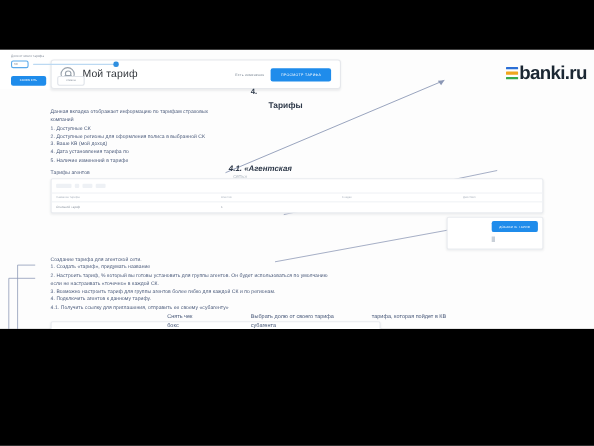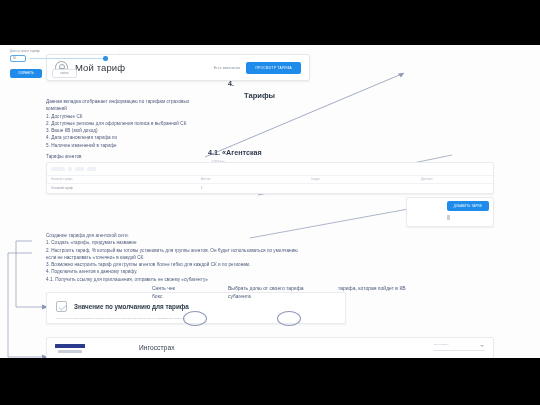--- a/index.html
+++ b/index.html
@@ -5,21 +5,21 @@
   html,body{margin:0;padding:0;background:#000;}
   body{
     width:540px;height:405px;overflow:hidden;position:relative;
     font-family:"Liberation Sans","DejaVu Sans",sans-serif;
   }
   .letterbox{position:absolute;left:0;width:540px;background:#000;z-index:40;}
   .letterbox.top{top:0;height:45px;}
   .letterbox.bottom{bottom:0;height:47px;}
 
   .slide{
-    position:absolute;left:0;top:45px;width:540px;height:313px;
+    position:absolute;left:0;top:45px;width:540px;height:254px;
     background:#fdfdfd;overflow:hidden;
   }
 
   
   .topcard{
     position:absolute;left:46px;top:9px;width:264px;height:27px;
     background:#fff;border:1px solid #e6e8ec;border-radius:3px;
     box-shadow:0 1px 2px rgba(40,50,70,.08);
     display:flex;align-items:center;padding:0 8px;box-sizing:border-box;
   }
@@ -154,24 +154,32 @@
 
   <div class="topcard">
     <span class="avatar-ic"></span>
     <span class="topcard-title">Мой тариф</span>
     <span class="topcard-right">
       <span class="hint-changes">Есть изменения</span>
       <span class="btn-blue-sm">ПРОСМОТР ТАРИФА</span>
     </span>
   </div>
 
+  <div class="logo">
+    <span class="logo-mark">
+        <i></i>
+        <i></i>
+        <i></i>
+      </span>
+    <span class="logo-text">banki.ru</span>
+  </div>
 
   <div class="h-num" style="left:228px;top:35px;">4.</div>
   <div class="h-big" style="left:244px;top:46px;">Тарифы</div>
-  <div class="h-sub" style="left:208px;top:103px;">4.1. «Агентская</div>
+  <div class="h-sub" style="left:208px;top:103px;font-style:italic;">4.1. «Агентская</div>
   <div class="h-sub-dim" style="left:212px;top:113px;">сеть»</div>
 
   <div class="txt-block" style="left:46px;top:53px;">
     <div>Данная вкладка отображает информацию по тарифам страховых</div>
     <div>компаний</div>
     <div>1. Доступные СК</div>
     <div>2. Доступные регионы для оформления полиса в выбранной СК</div>
     <div>3. Ваше КВ (мой доход)</div>
     <div>4. Дата установления тарифа по</div>
     <div>5. Наличие изменений в тарифе</div>

